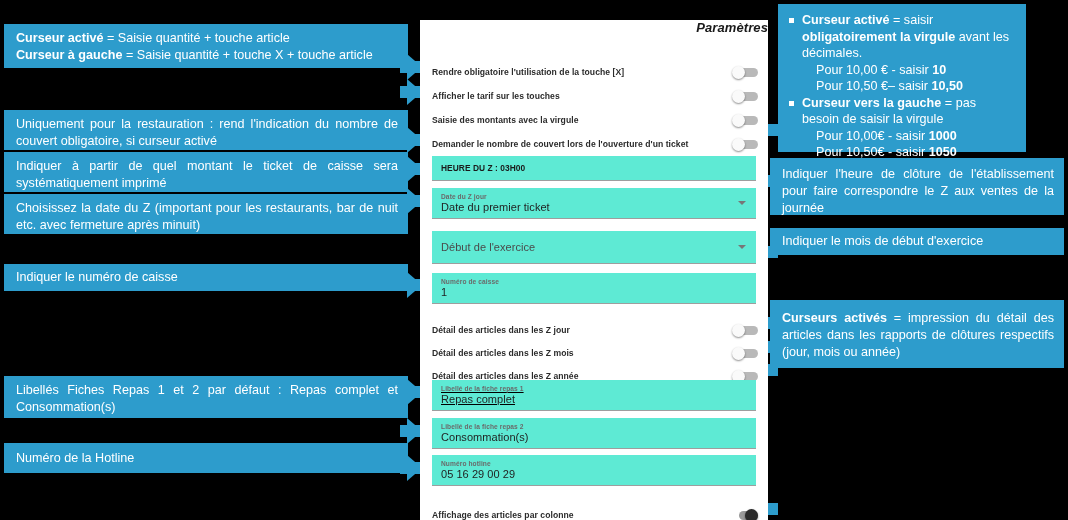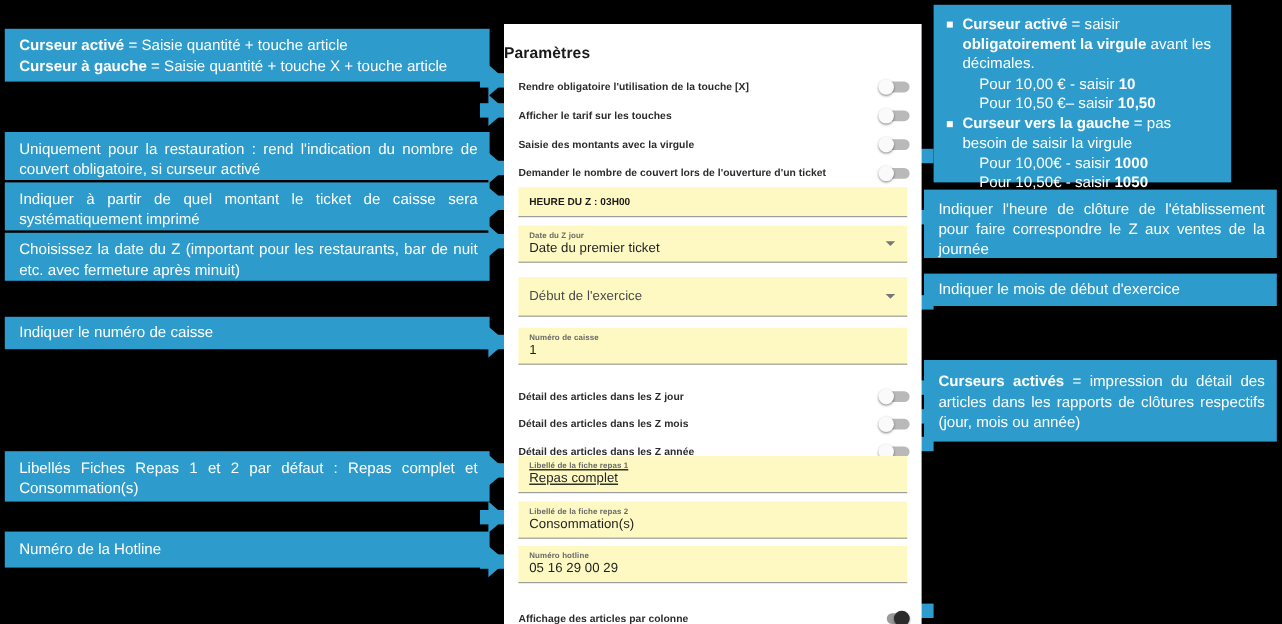--- a/index.html
+++ b/index.html
@@ -65,26 +65,26 @@
   }
 
   
   #panel {
     position: absolute;
     left: 420px; top: 20px;
     width: 348px; height: 500px;
     background: #ffffff;
   }
   #panel-title {
-    text-align: left;
+    text-align: right;
     font-size: 13px;
     font-weight: bold;
     color: #1a1a1a;
-    padding-top: 16px;
     letter-spacing: .1px;
+    font-style: italic;
   }
 
   .row-toggle {
     position: absolute;
     left: 12px; right: 10px;
     height: 24px;
     display: flex;
     align-items: center;
     justify-content: space-between;
   }
@@ -107,21 +107,21 @@
     background: #fafafa;
     box-shadow: 0 1px 2px rgba(0,0,0,.45);
   }
   .switch.on .track { background: #9a9a9a; }
   .switch.on .knob { left: 13px; background: #2b2b2b; box-shadow: 0 1px 2px rgba(0,0,0,.5); }
 
   
   .field {
     position: absolute;
     left: 12px; right: 12px;
-    background: #fef9c3;
+    background: #5eead4;
     border-bottom: 1px solid #9e9e9e;
     padding: 5px 8px 5px 9px;
   }
   .field .cap {
     font-size: 6.6px;
     color: #6a6a6a;
     font-weight: 600;
     letter-spacing: .1px;
     margin-bottom: 1px;
   }

